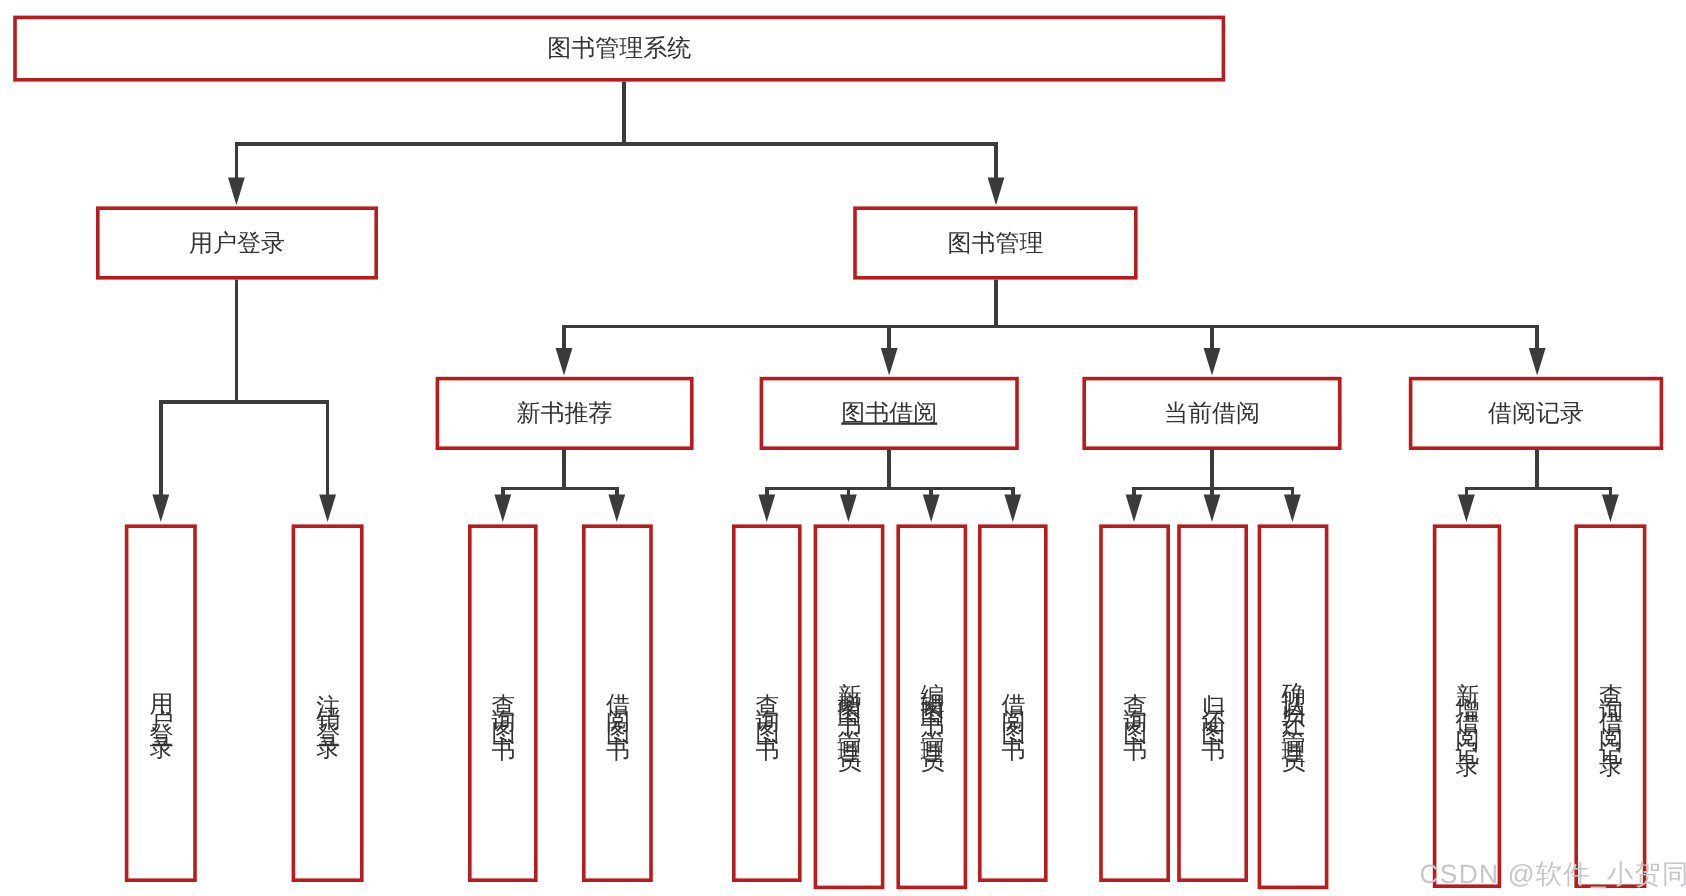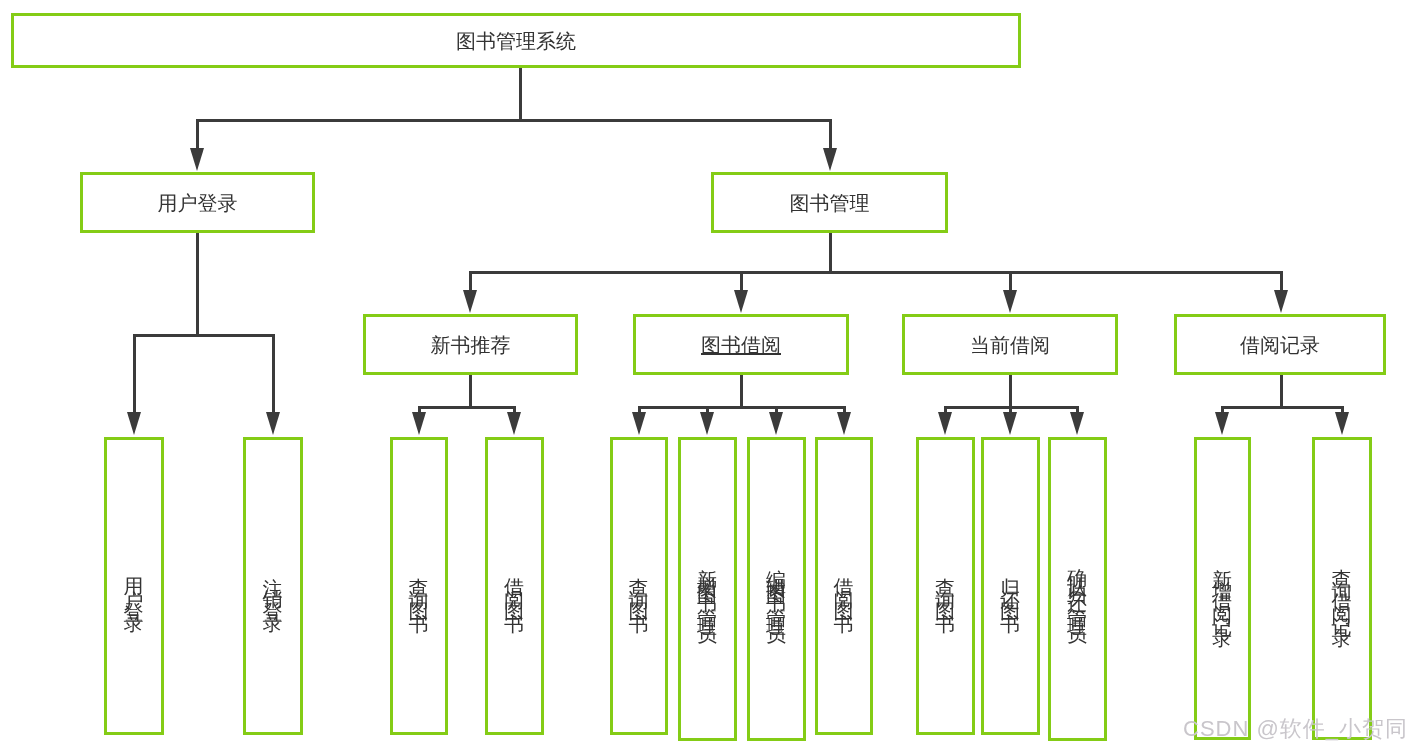--- a/index.html
+++ b/index.html
@@ -14,21 +14,21 @@
   }
   .connectors {
     position: absolute;
     left: 0; top: 0;
     width: 1405px; height: 747px;
     pointer-events: none;
   }
   .box {
     position: absolute;
     box-sizing: border-box;
-    border: 3px solid #84cc16;
+    border: 3px solid #b91c1c;
     background: #ffffff;
     display: flex;
     align-items: center;
     justify-content: center;
     font-size: 20px;
     line-height: 1.2;
     color: #333333;
     white-space: nowrap;
   }
   .vbox span {

